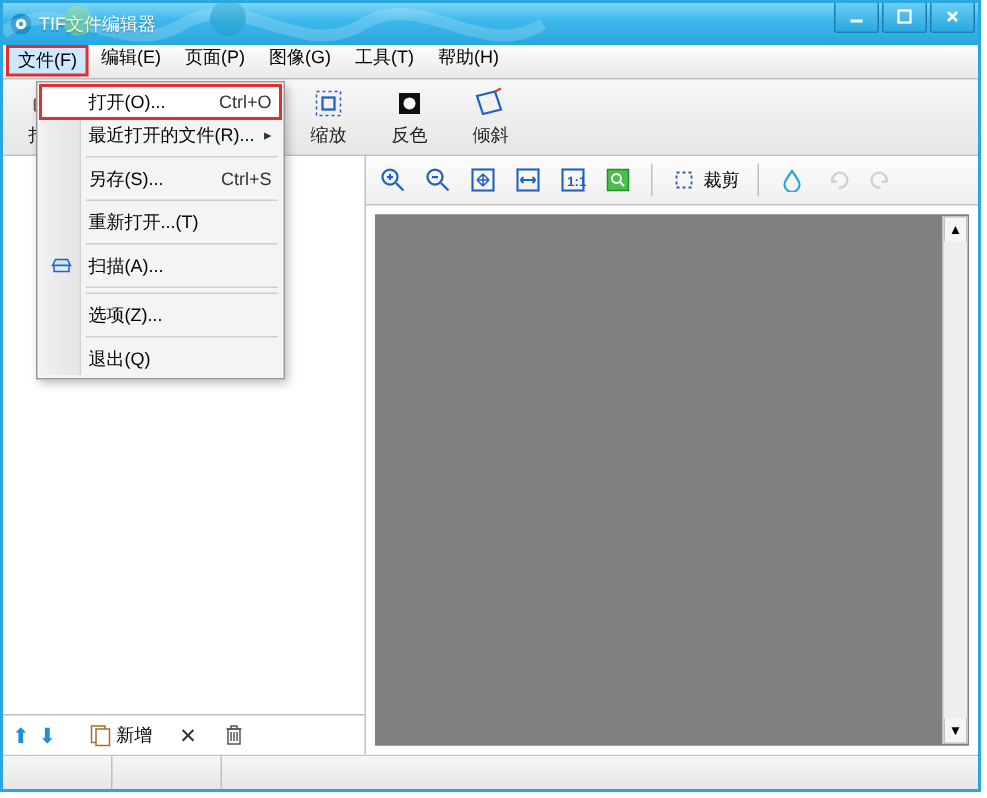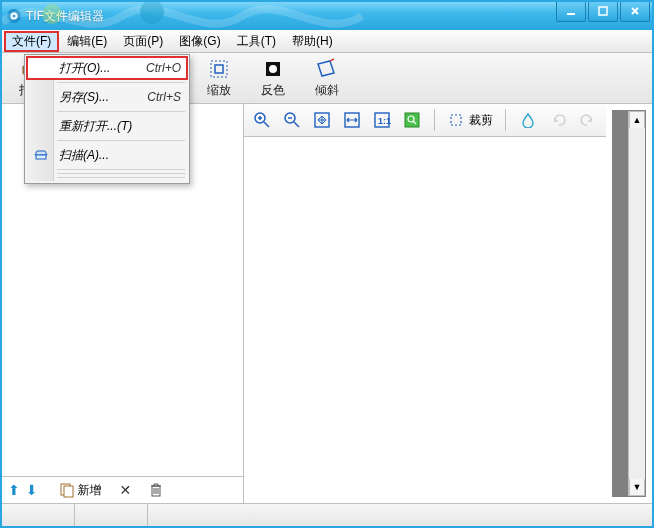--- a/index.html
+++ b/index.html
@@ -66,21 +66,21 @@
     font-size: 12px;
     margin-left: 2px;
     box-shadow: inset 0 1px 0 rgba(255,255,255,0.4);
   }
   
   .menubar {
     height: 22px;
     background: linear-gradient(to bottom,#fdfdfd,#e9e9e9);
     border-bottom: 1px solid #c0c0c0;
     display: flex;
-    align-items: center;
+    align-items: flex-start;
     padding: 0 2px;
     position: relative;
     z-index: 50;
   }
   .menu-item {
     padding: 0 8px;
     display: flex;
     align-items: center;
     cursor: default;
   }
@@ -141,21 +141,21 @@
     display: flex;
     align-items: center;
     gap: 6px;
     padding: 0 6px;
   }
   .lb-btn { display:flex;align-items:center;gap:2px; }
   
   .right-pane {
     flex: 1;
     display: flex;
-    flex-direction: row;
+    flex-direction: column;
     background: #fff;
   }
   .sub-toolbar {
     height: 32px;
     border-bottom: 1px solid #c0c0c0;
     display: flex;
     align-items: center;
     padding: 0 6px;
     gap: 6px;
     background: linear-gradient(to bottom,#fdfdfd,#efefef);
@@ -194,21 +194,20 @@
   .dropdown {
     position: absolute;
     left: 22px;
     top: 52px; 
     width: 160px;
     background: #f4f4f4;
     border: 1px solid #9b9b9b;
     box-shadow: 2px 3px 6px rgba(0,0,0,0.25);
     z-index: 200;
     padding: 2px;
-    font-style: italic;
   }
   .dropdown .gutter {
     position: absolute;
     left:2px; top:2px; bottom:2px; width:26px;
     background: linear-gradient(to right,#f0f0f0,#e4e4e4);
     border-right:1px solid #d0d0d0;
   }
   .dd-item {
     position: relative;
     height: 22px;
@@ -493,20 +492,23 @@
     <div class="status-cell" style="flex:1;border-right:none"></div>
   </div>
 
   <div class="dropdown">
     <div class="gutter"></div>
 
     <div class="dd-item hl">
       <span>打开(O)...</span>
       <span class="dd-shortcut">Ctrl+O</span>
     </div>
+    <div class="dd-item dd-sub">
+      <span>最近打开的文件(R)...</span>
+    </div>
     <div class="dd-sep"></div>
     <div class="dd-item">
       <span>另存(S)...</span>
       <span class="dd-shortcut">Ctrl+S</span>
     </div>
     <div class="dd-sep"></div>
     <div class="dd-item">
       <span>重新打开...(T)</span>
     </div>
     <div class="dd-sep"></div>
@@ -514,16 +516,22 @@
       <span class="dd-icon">
         <svg width="14" height="14" viewBox="0 0 14 14">
             <path d="M3 3 L11 3 L13 7 L1 7 Z" fill="#cfe3f5" stroke="#2060c0"></path>
             <rect x="2" y="7" width="10" height="4" fill="#dbeffd" stroke="#2060c0"></rect>
           </svg>
       </span>
       <span>扫描(A)...</span>
     </div>
     <div class="dd-sep"></div>
     <div class="dd-sep"></div>
+    <div class="dd-item">
+      <span>选项(Z)...</span>
+    </div>
     <div class="dd-sep"></div>
+    <div class="dd-item">
+      <span>退出(Q)</span>
+    </div>
   </div>
 
 </div>
 
 </body></html>

